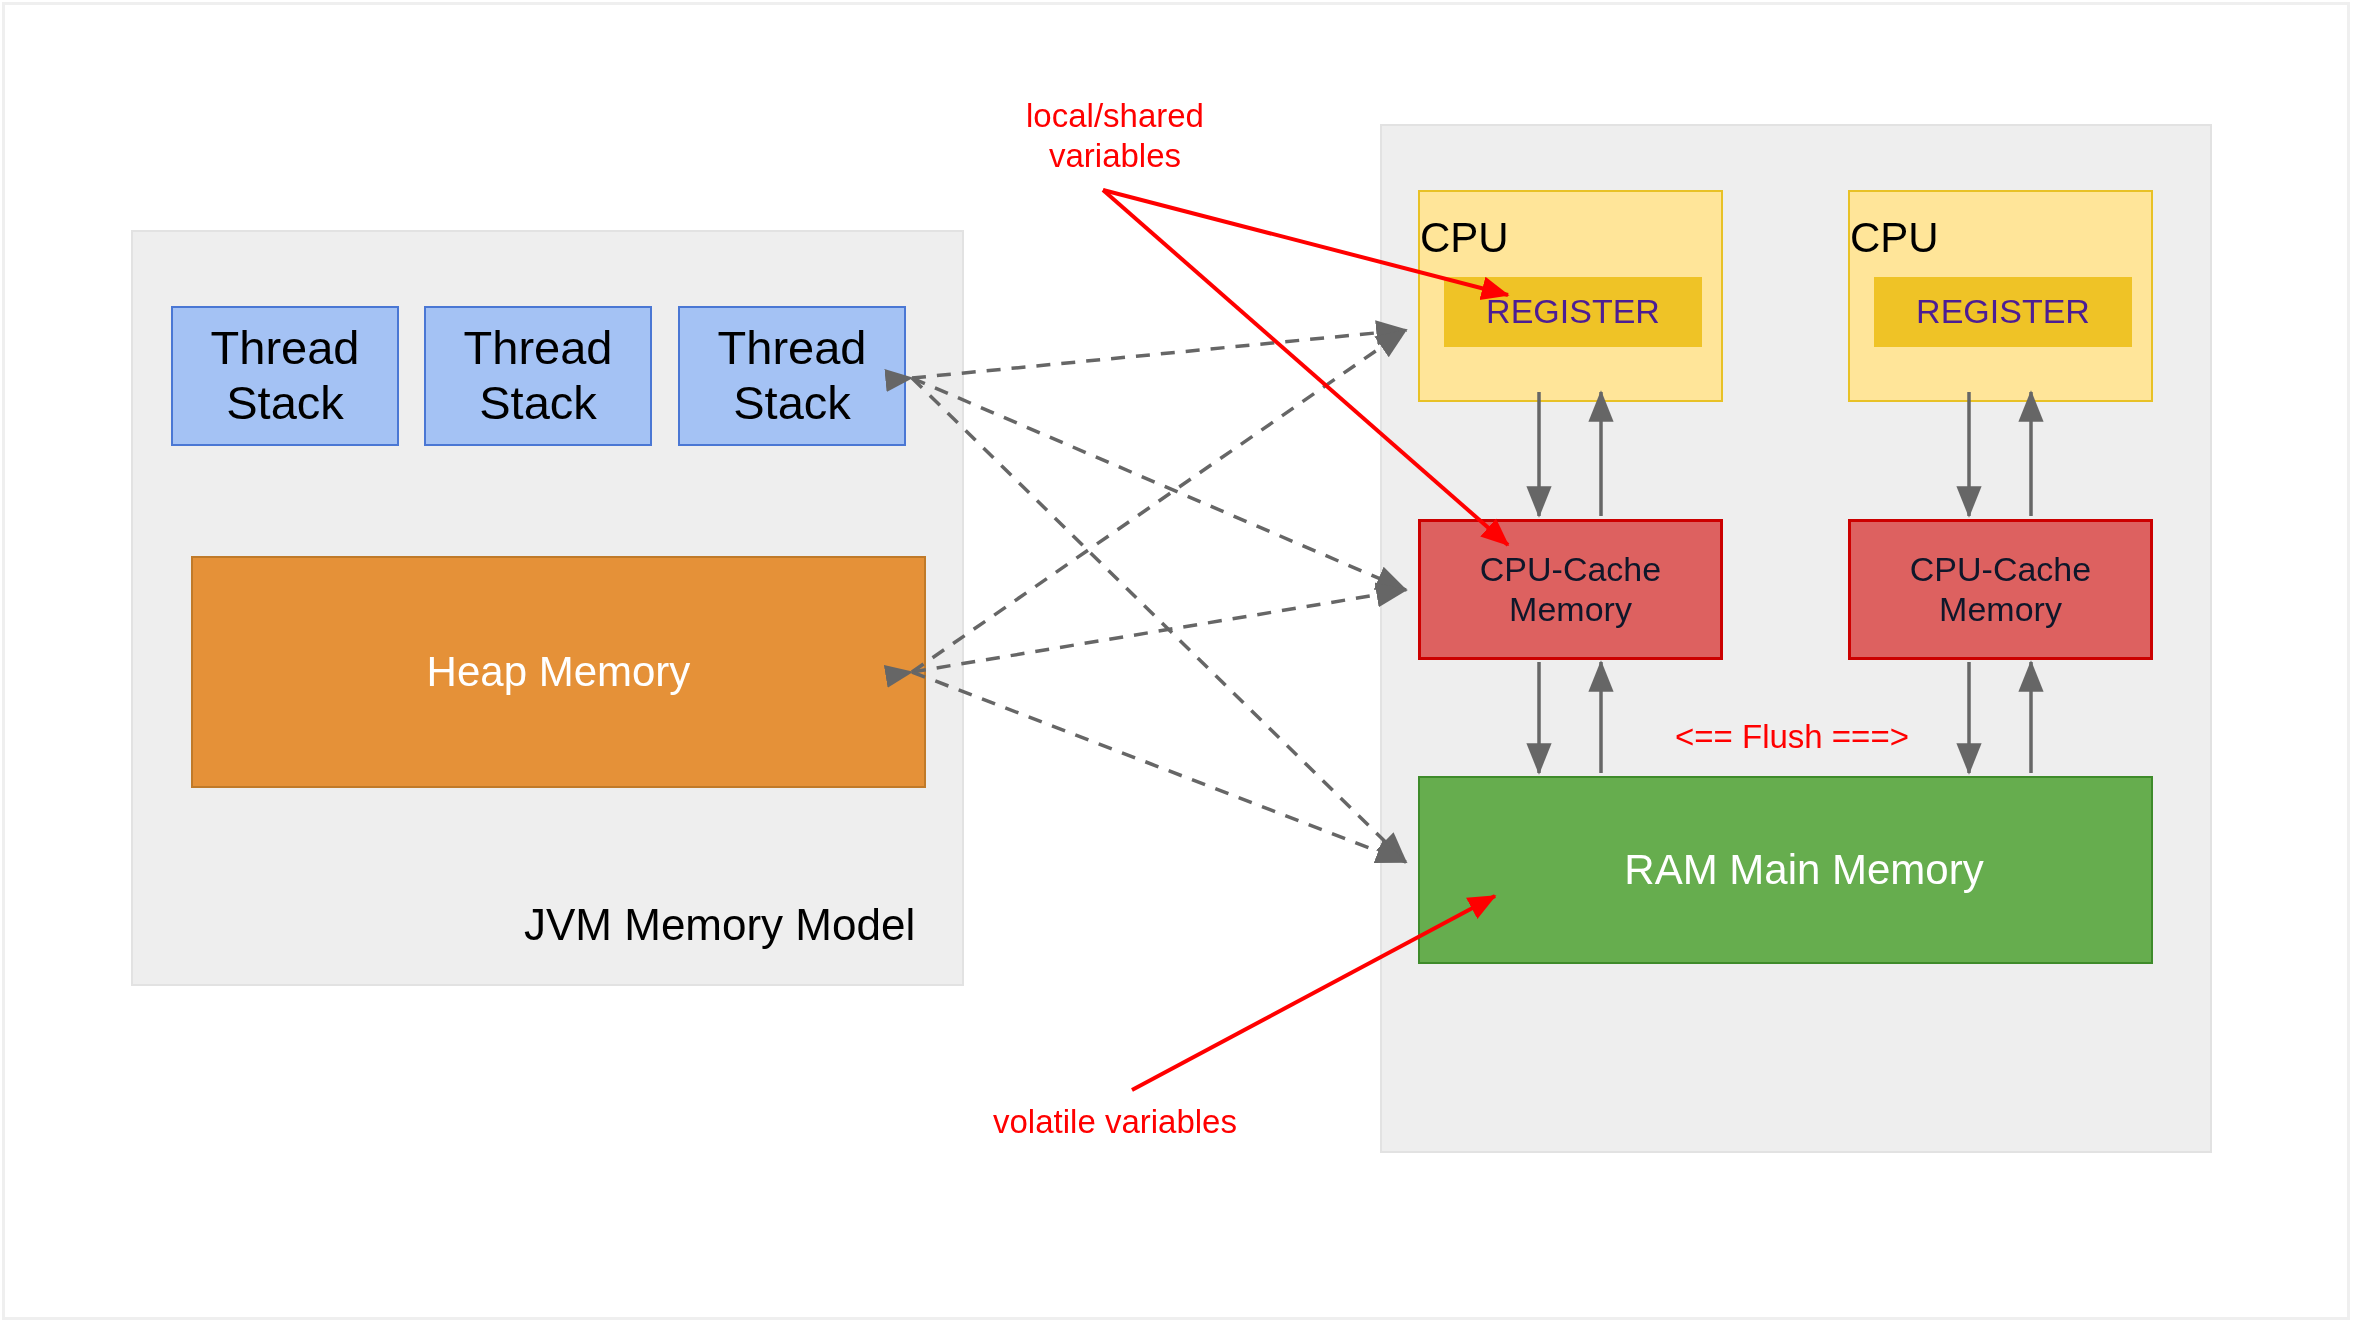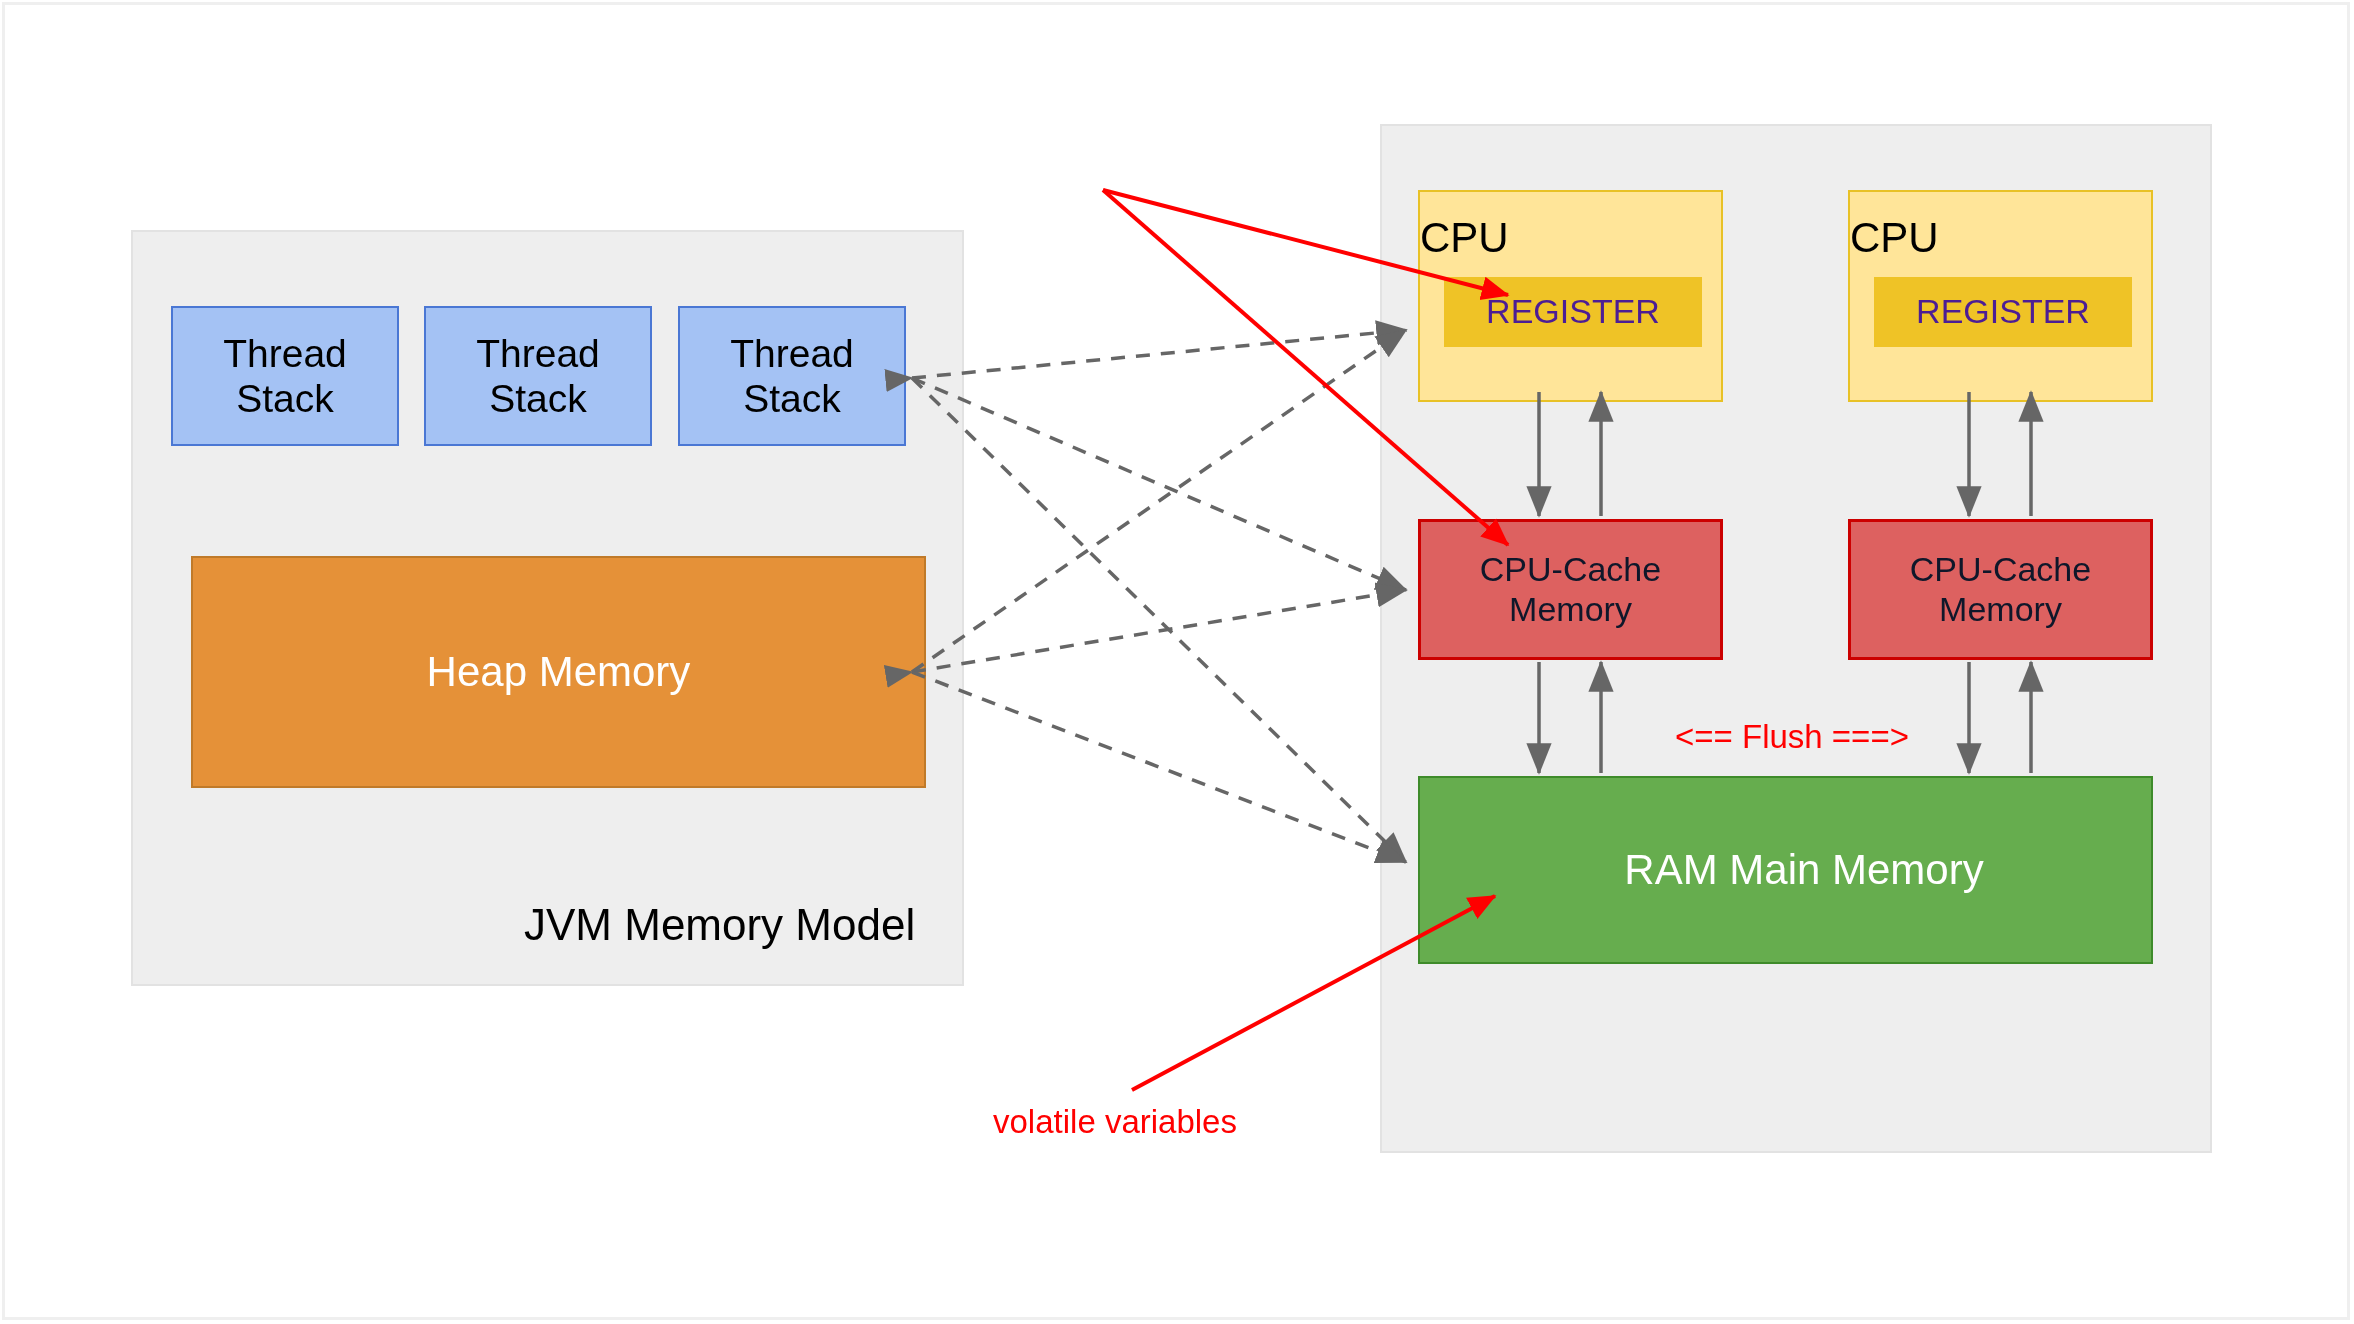--- a/index.html
+++ b/index.html
@@ -13,21 +13,21 @@
   
   .page-frame{position:absolute;left:2px;top:2px;width:2348px;height:1318px;
     border:3px solid #efefef;box-sizing:border-box;}
 
   .panel{position:absolute;background:#eeeeee;border:2px solid #e2e2e2;box-sizing:border-box;}
   .panel-label{position:absolute;color:#000000;white-space:nowrap;}
 
   .node{position:absolute;box-sizing:border-box;display:flex;align-items:center;
         justify-content:center;text-align:center;line-height:1.16;}
 
-  .thread-stack{background:#A4C2F4;border:2px solid #4a77d4;color:#000000;font-size:39px;}
+  .thread-stack{background:#A4C2F4;border:2px solid #4a77d4;color:#000000;font-size:47px;}
   .heap{background:#E59138;border:2px solid #C07A29;color:#ffffff;font-size:42px;}
   .cpu{background:#FFE599;border:2px solid #E8C126;color:#000000;font-size:42px;
        display:block;}
   .cpu-title{position:absolute;left:0;right:0;top:22px;text-align:left;font-size:42px;color:#000;}
   .register{position:absolute;background:#EFC326;color:#4c1d95;font-size:34px;
             display:flex;align-items:center;justify-content:center;}
   .cache{background:#DD6160;border:3px solid #CC0000;color:#0f172a;font-size:34px;}
   .ram{background:#66AD4E;border:2px solid #3E8B2A;color:#ffffff;font-size:42px;padding-left:37px;}
 
   .red-label{position:absolute;color:#FF0000;font-size:33px;text-align:center;
@@ -85,20 +85,22 @@
   <div class="node cache" style="left:1848px;top:519px;width:305px;height:141px;">
     <span><span>CPU-Cache</span><br><span>Memory</span></span>
   </div>
 
   <div class="node ram" style="left:1418px;top:776px;width:735px;height:188px;">
     <span>RAM Main Memory</span>
   </div>
 
   <div class="flush-label" style="left:1675px;top:718px;">&lt;== Flush ===&gt;</div>
 
+  <div class="red-label" style="left:1000px;top:96px;width:230px;">local/shared
+variables</div>
   <div class="red-label" style="left:985px;top:1102px;width:260px;">volatile variables</div>
 
   <svg class="overlay" viewBox="0 0 2354 1324" xmlns="http://www.w3.org/2000/svg">
     <defs>
       <marker id="gray-arrow" markerWidth="10" markerHeight="10" refX="8.5" refY="4" orient="auto" markerUnits="strokeWidth">
         <path d="M0,0.4 L9,4 L0,7.6 z" fill="#666666"></path>
       </marker>
       <marker id="gray-arrow-sm" markerWidth="9" markerHeight="9" refX="7.6" refY="3.6" orient="auto" markerUnits="strokeWidth">
         <path d="M0,0.3 L8,3.6 L0,6.9 z" fill="#666666"></path>
       </marker>

